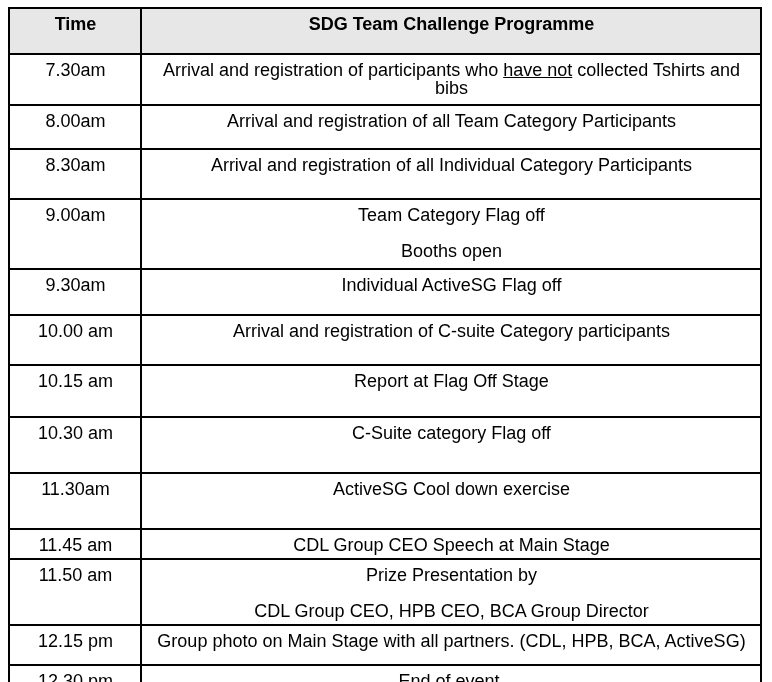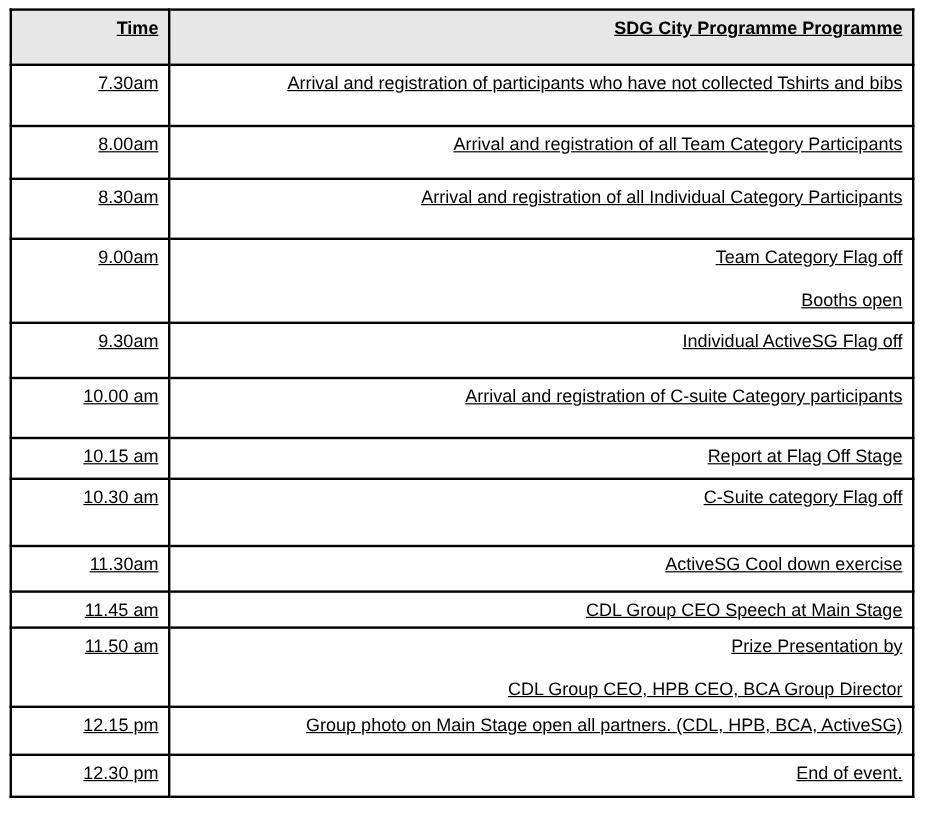--- a/index.html
+++ b/index.html
@@ -22,60 +22,59 @@
     border-collapse: collapse;
     table-layout: fixed;
     margin: 7px 0 0 8px;
     width: 752px;
   }
   col.col-time { width: 132px; }
   col.col-desc { width: 620px; }
   th, td {
     border: 2px solid var(--border-color);
     vertical-align: top;
-    text-align: right;
+    text-align: center;
     padding: 6px 8px 4px 9px;
-    font-size: 15px;
+    font-size: 18px;
     line-height: 18px;
     overflow: hidden;
-    text-decoration: underline;
   }
   th {
     background: var(--header-bg);
     font-weight: bold;
   }
   thead tr              { height: 46px; }
   tbody tr:nth-child(1) { height: 51px; }
   tbody tr:nth-child(2) { height: 44px; }
   tbody tr:nth-child(3) { height: 50px; margin-left: 19px; }
   tbody tr:nth-child(4) { height: 70px; padding-left: 12px; }
   tbody tr:nth-child(5) { height: 46px; }
   tbody tr:nth-child(6) { height: 50px; padding-left: 42px; }
-  tbody tr:nth-child(7) { height: 34px; }
+  tbody tr:nth-child(7) { height: 52px; }
   tbody tr:nth-child(8) { height: 56px; }
-  tbody tr:nth-child(9) { height: 38px; }
+  tbody tr:nth-child(9) { height: 56px; }
   tbody tr:nth-child(10){ height: 24px; }
   tbody tr:nth-child(11){ height: 58px; }
   tbody tr:nth-child(12){ height: 40px; }
   tbody tr:nth-child(13){ height: 35px; }
   .line + .line { margin-top: 18px; }
   .u { text-decoration: underline; }
 </style>
 </head>
 <body>
 
 <table class="programme">
   <colgroup>
     <col class="col-time">
     <col class="col-desc">
   </colgroup>
   <thead>
     <tr>
       <th>Time</th>
-      <th>SDG City Programme Programme</th>
+      <th>SDG Team Challenge Programme</th>
     </tr>
   </thead>
   <tbody>
       <tr>
         <td>7.30am</td>
         <td>
           <div class="line"><span>Arrival and registration of participants who </span><span class="u">have not</span><span> collected Tshirts and bibs</span></div>
         </td>
       </tr>
       <tr>
@@ -136,21 +135,21 @@
       <tr>
         <td>11.50 am</td>
         <td>
           <div class="line"><span>Prize Presentation by</span></div>
           <div class="line"><span>CDL Group CEO, HPB CEO, BCA Group Director</span></div>
         </td>
       </tr>
       <tr>
         <td>12.15 pm</td>
         <td>
-          <div class="line"><span>Group photo on Main Stage open all partners. (CDL, HPB, BCA, ActiveSG)</span></div>
+          <div class="line"><span>Group photo on Main Stage with all partners. (CDL, HPB, BCA, ActiveSG)</span></div>
         </td>
       </tr>
       <tr>
         <td>12.30 pm</td>
         <td>
           <div class="line"><span>End of event.</span></div>
         </td>
       </tr>
     </tbody>
 </table>

